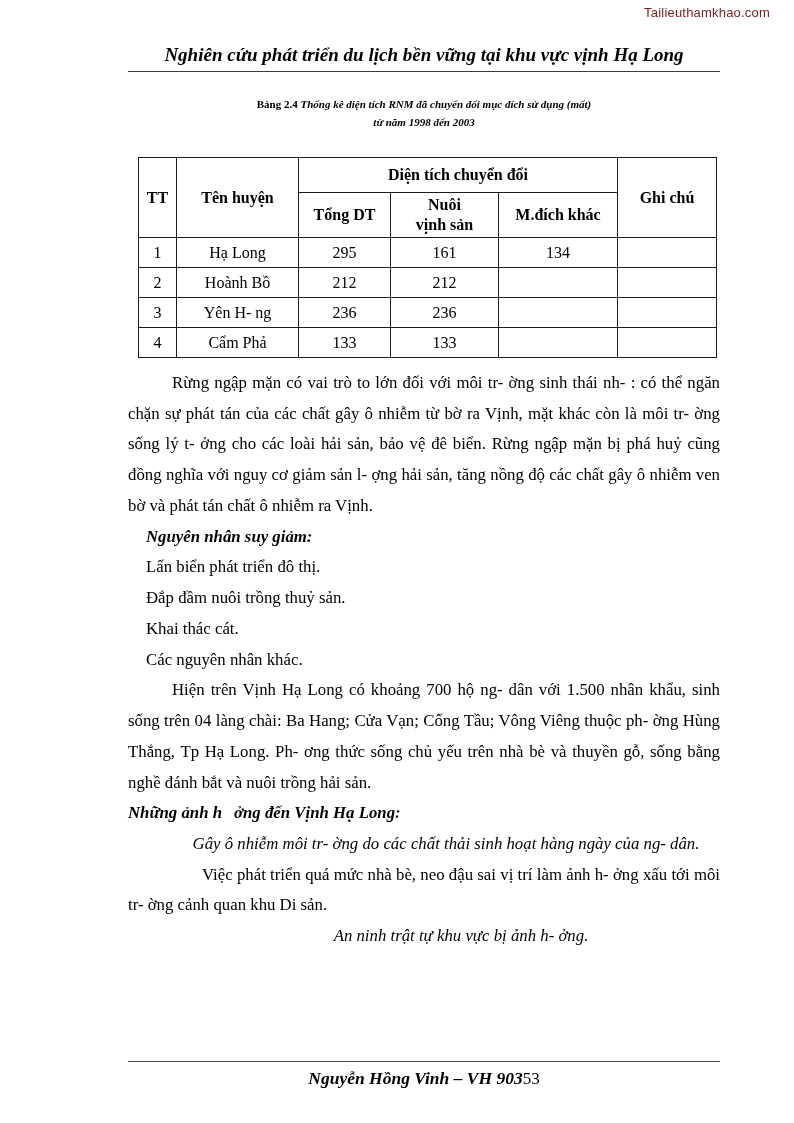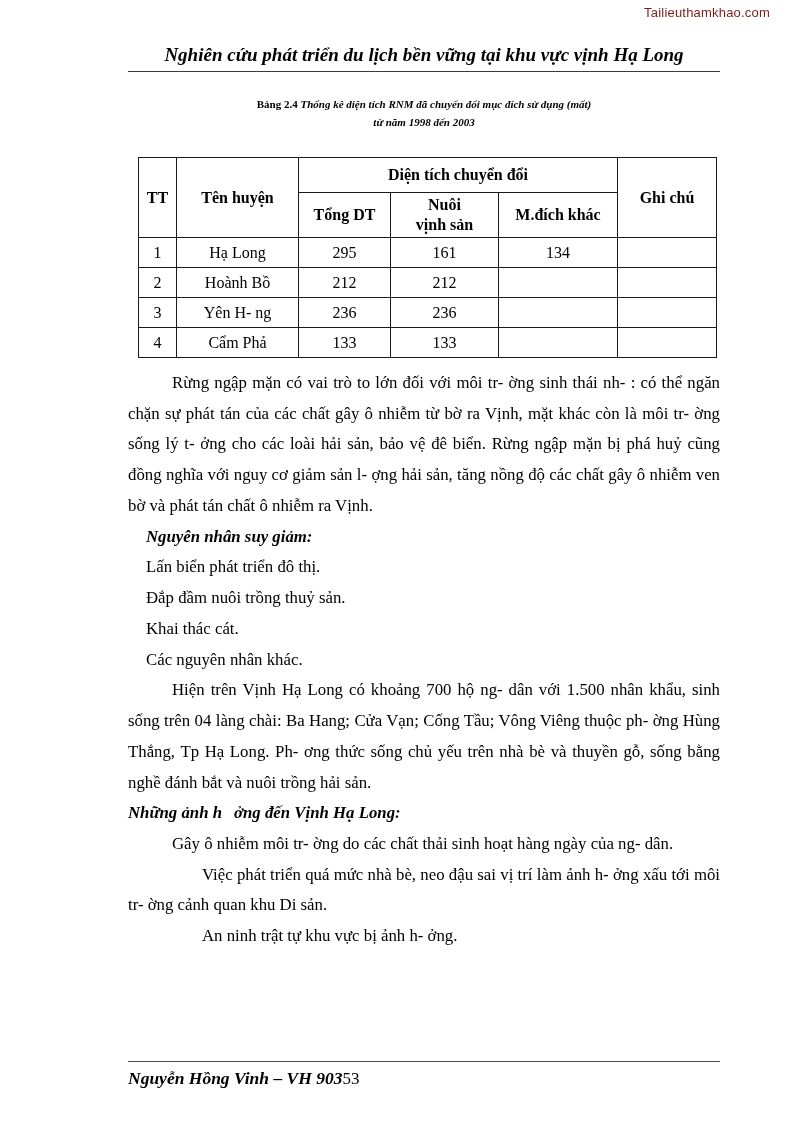--- a/index.html
+++ b/index.html
@@ -123,21 +123,21 @@
     line-height: 1.83;
   }
   p {
     margin: 0;
     text-align: justify;
     text-justify: inter-word;
   }
   p.just   { text-align: justify; }
   p.ind    { text-indent: 44px; }
   p.ind-lg { text-indent: 74px; }
-  p.flat   { text-align: left; }
+  p.flat   { text-align: center; font-style: italic; }
   p.bi {
     font-weight: bold;
     font-style: italic;
     text-align: left;
   }
   p.listline {
     text-align: left;
     padding-left: 18px;
   }
   .gap { display: inline-block; width: 12px; }
@@ -149,21 +149,21 @@
     bottom: 34px;
     width: 592px;
   }
   .footer-rule {
     border-bottom: 1.6px solid #4a4a4a;
     width: 100%;
     margin-bottom: 6px;
   }
   .footer-row {
     display: flex;
-    justify-content: flex-start;
+    justify-content: center;
     align-items: baseline;
   }
   .footer-author {
     font-size: 17.5px;
     font-weight: bold;
     font-style: italic;
     white-space: nowrap;
   }
   .footer-page {
     font-size: 17px;

